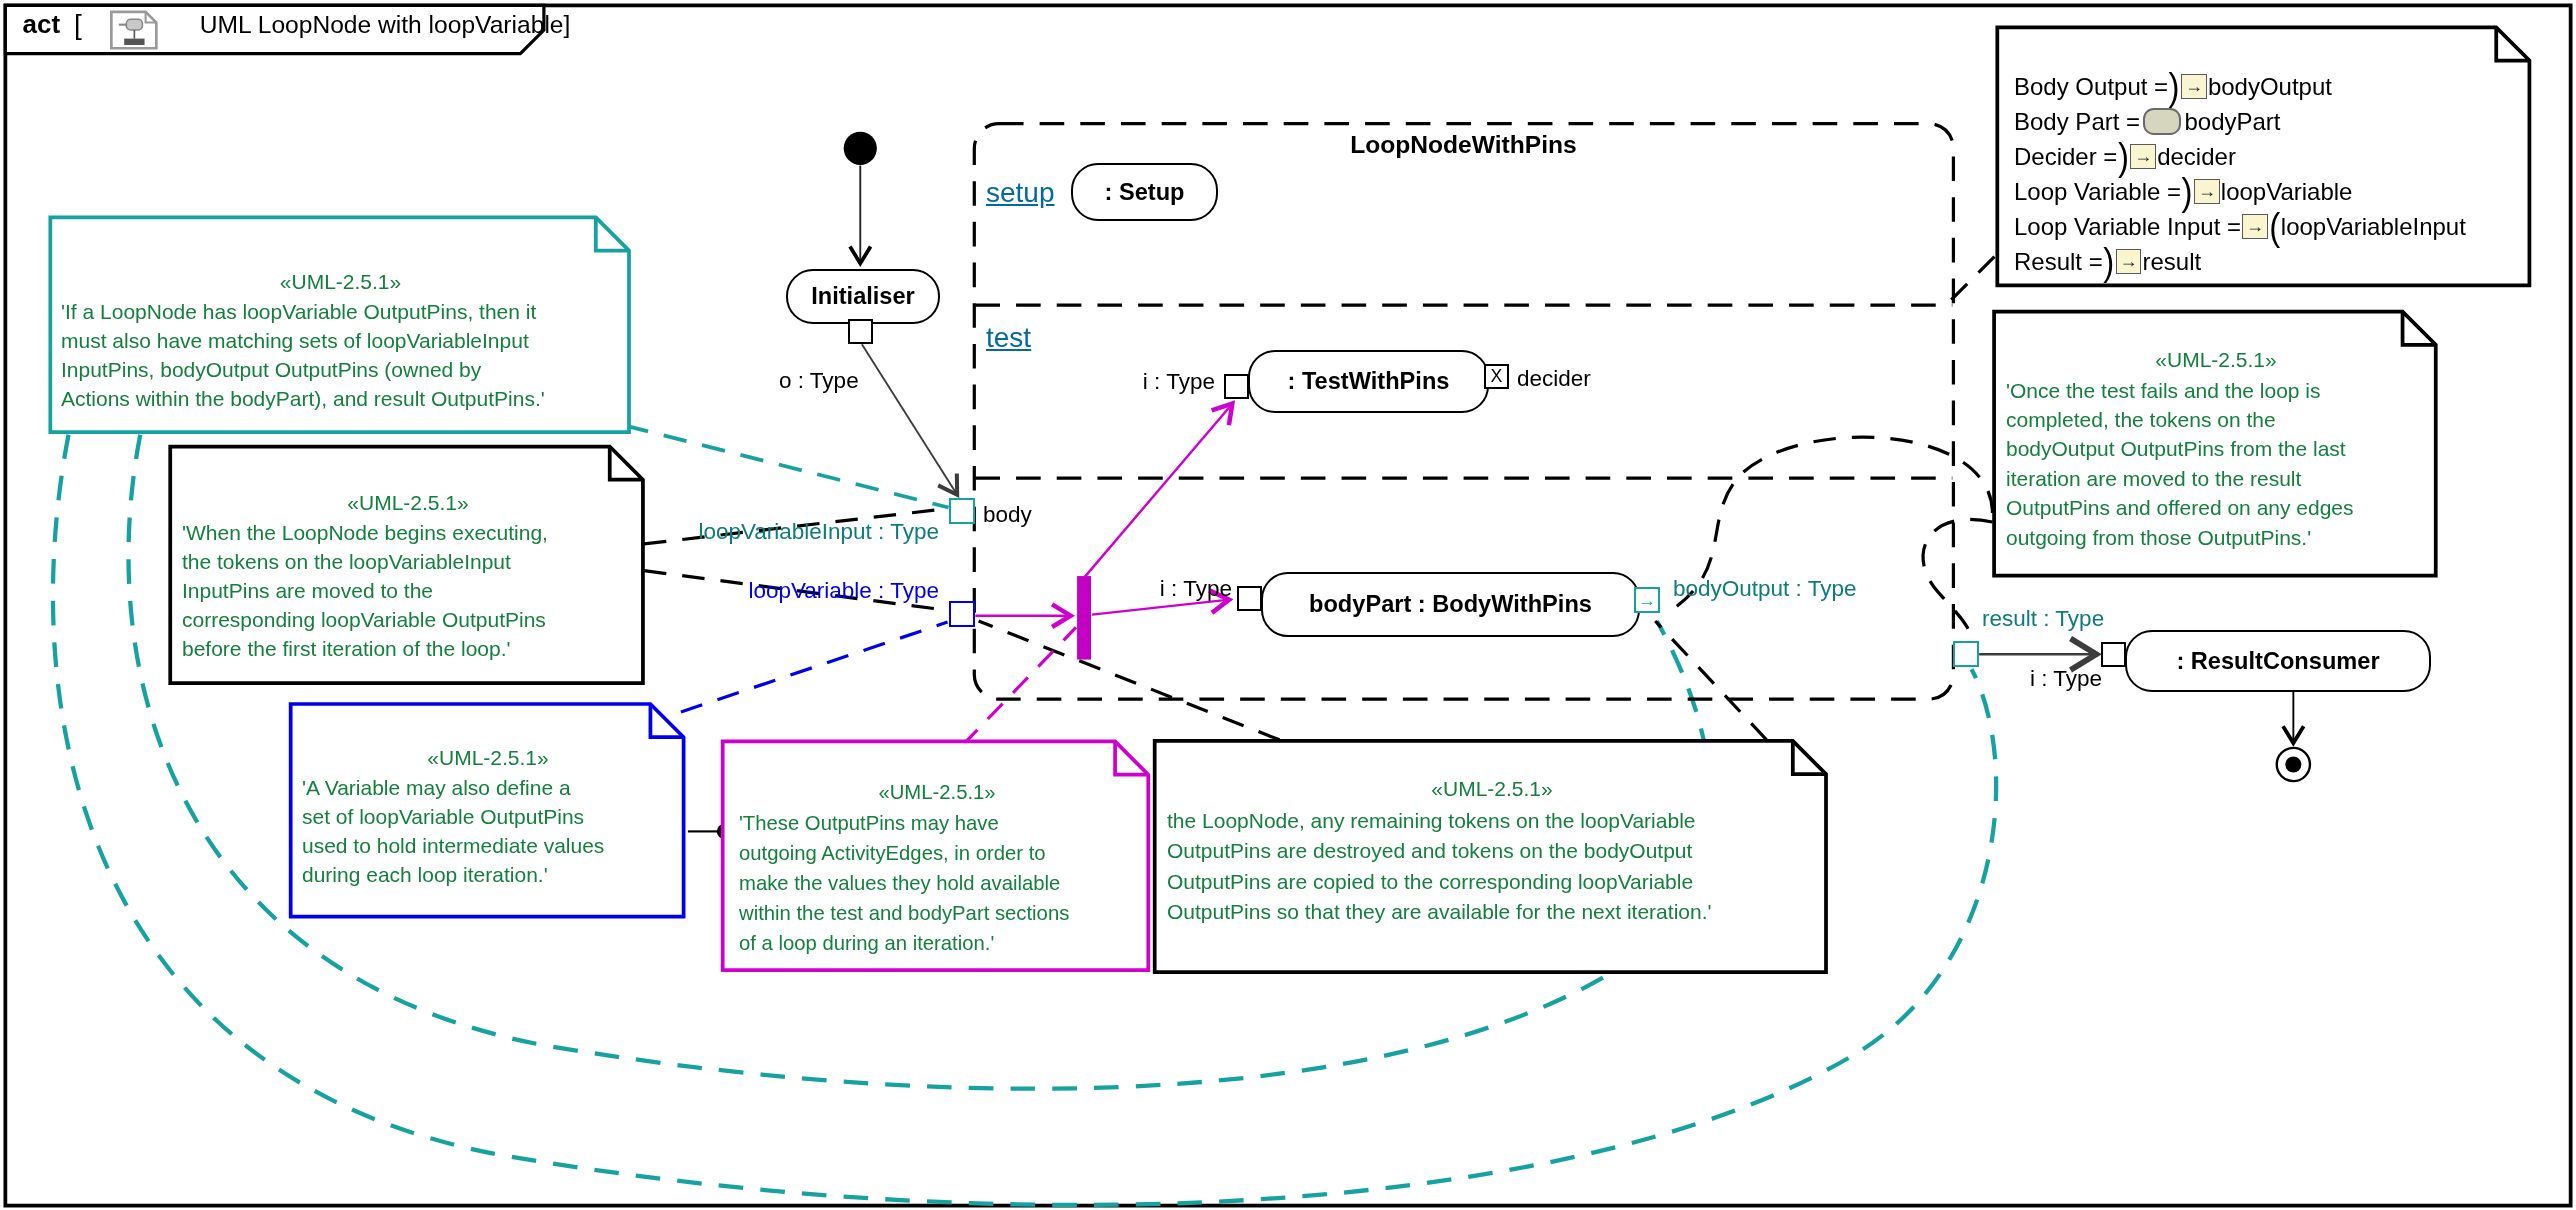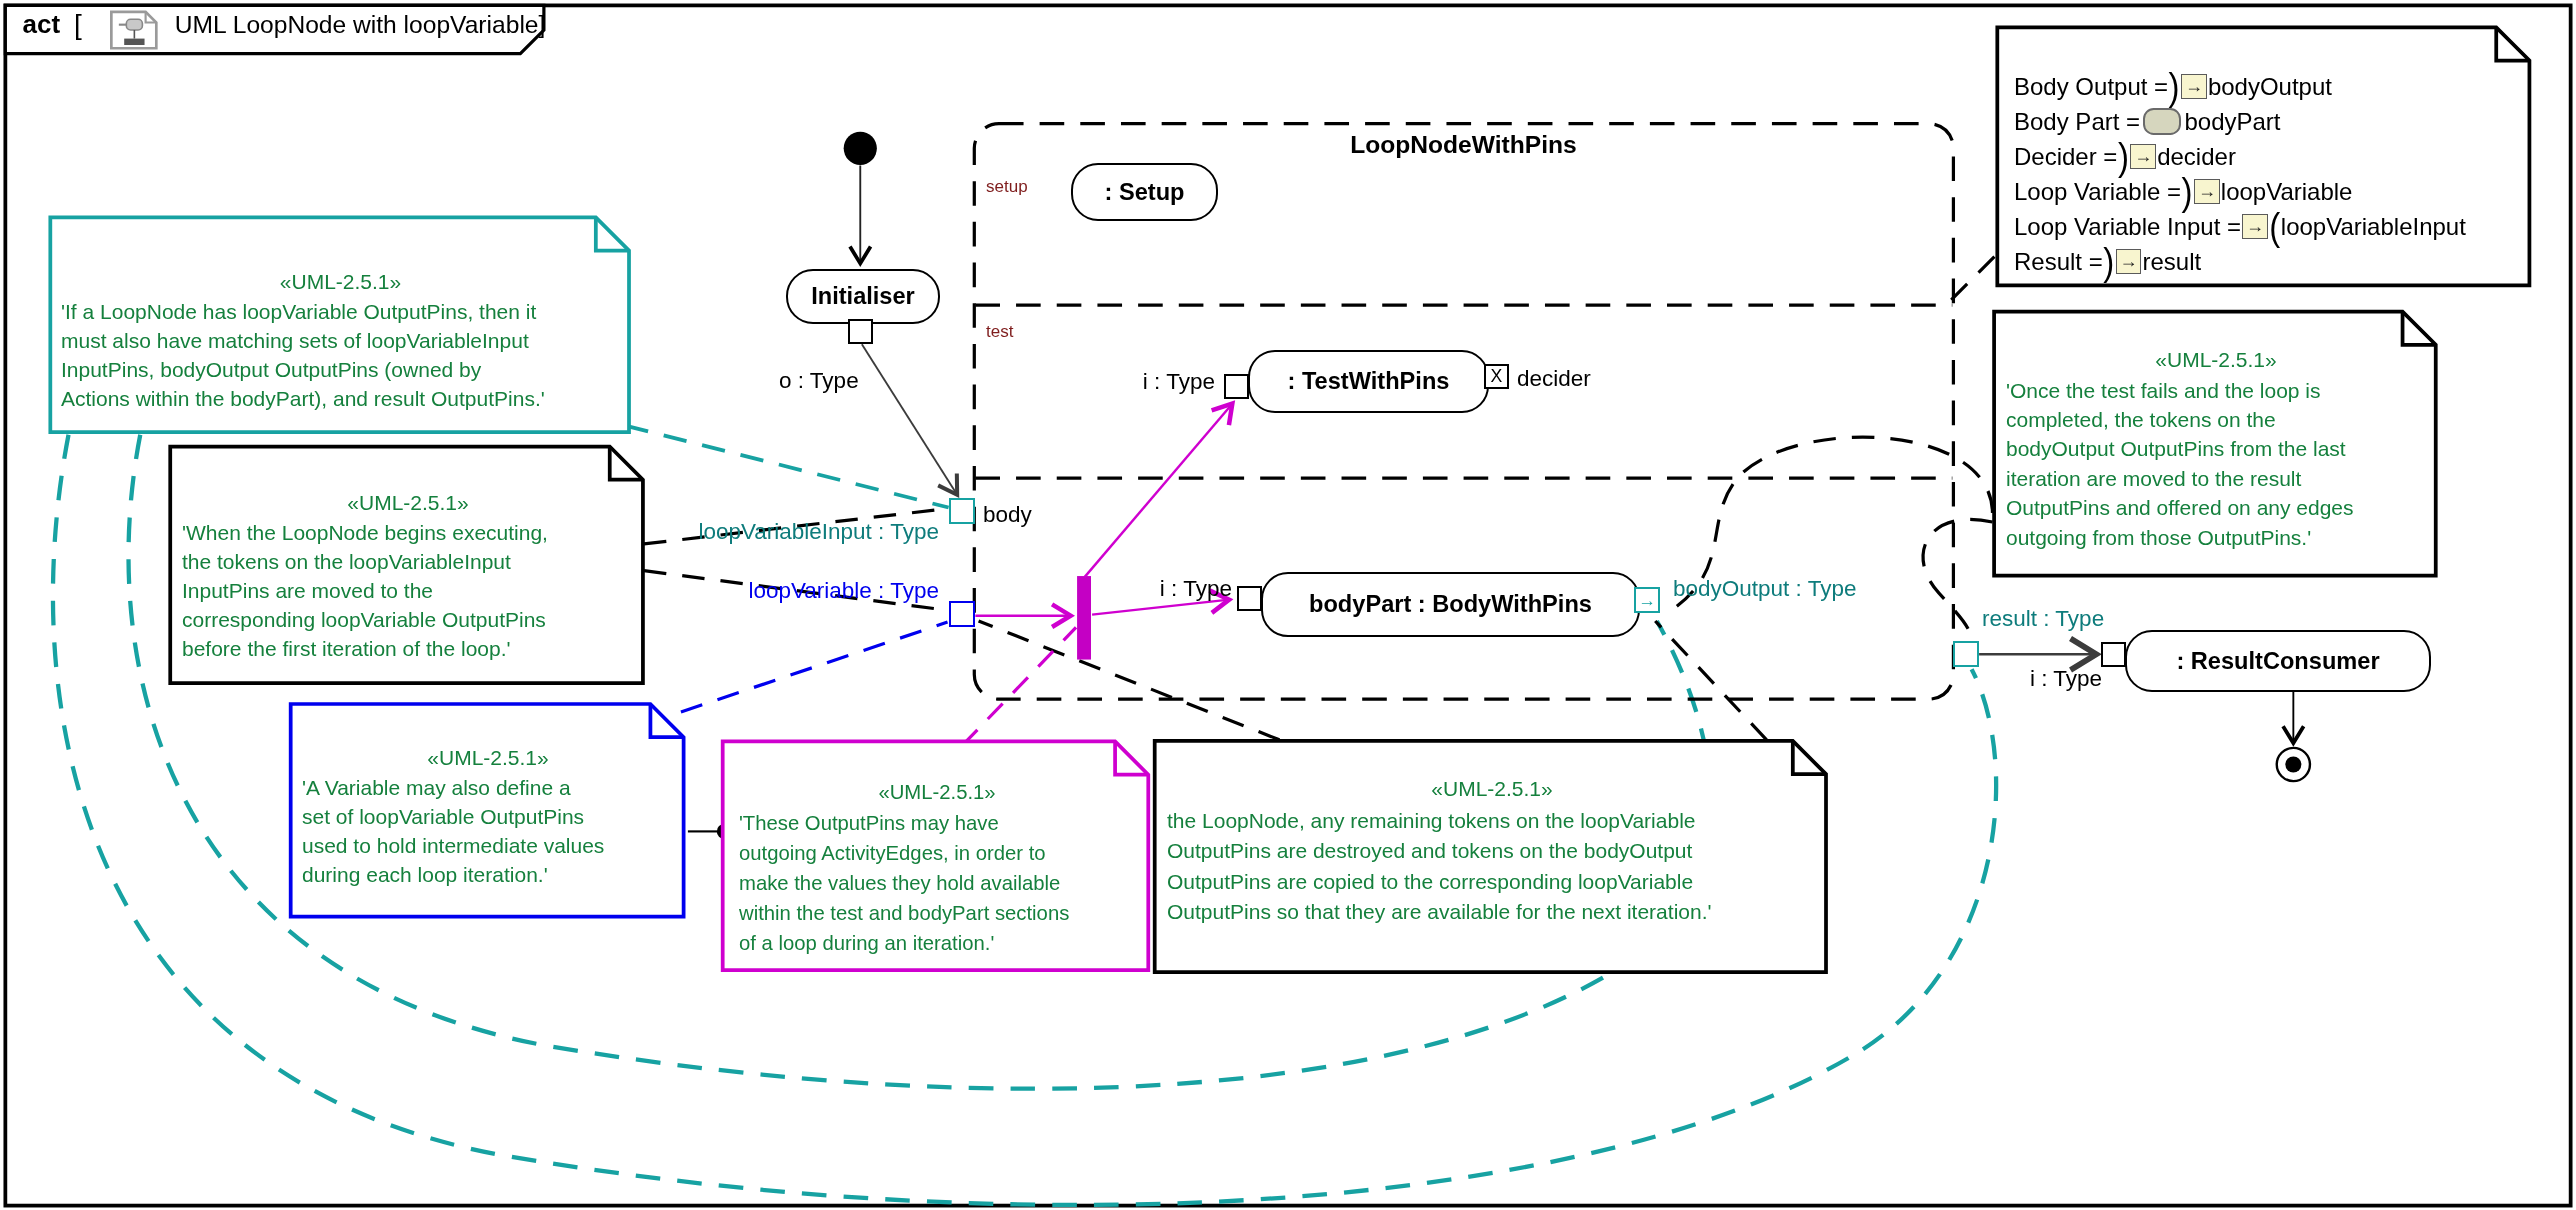--- a/index.html
+++ b/index.html
@@ -22,21 +22,21 @@
   .frame-hdr .kw{font-weight:bold;font-size:26px;margin-left:22.5px;}
   .frame-hdr .br{font-size:28px;margin-left:14px;font-weight:400;}
   .frame-hdr .ttl{font-size:24.6px;margin-left:7.5px;}
   .legend{position:absolute;z-index:5;left:2014px;top:69px;width:503px;}
   .legend .row{display:flex;align-items:center;height:35px;font-size:24px;color:#000;white-space:nowrap;}
   .legend .pin-ic{display:inline-flex;align-items:center;justify-content:center;width:23.6px;height:23.6px;
                   background:#F8F5CF;border:1.6px solid #5a5a5a;font-size:18px;color:#222;margin:0 1.1px;}
   .legend .brk{font-size:33px;font-weight:200;margin:0 0.5px;transform:scaleY(1.15);}
   .legend .blob{display:inline-block;width:34px;height:22.5px;background:#D6D6BE;
                 border:2.1px solid #6a6a6a;border-radius:10.7px;margin:0 3.2px;}
-  .comp-lbl{position:absolute;z-index:5;font-size:17px;color:#7f1d1d;}
+  .comp-lbl{position:absolute;z-index:5;font-size:28px;color:#0369a1;text-decoration:underline;}
   .ln-title{position:absolute;z-index:5;left:974px;top:131px;width:979px;text-align:center;
             font-weight:bold;font-size:24.6px;color:#000;}
 </style>
 </head>
 <body>
 
 <div id="stage">
 
 <svg id="lines" width="2576" height="1211" viewBox="0 0 4812 2262">
   <defs>
@@ -123,21 +123,21 @@
     <rect x="236" y="36" width="30" height="20" rx="8" fill="#c8c8c8" stroke="#888" stroke-width="3"></rect>
     <line x1="222" y1="46" x2="236" y2="46" stroke="#888" stroke-width="4"></line>
     <line x1="251" y1="56" x2="251" y2="72" stroke="#555" stroke-width="3"></line>
     <rect x="232" y="72" width="38" height="12" fill="#555"></rect>
   </g>
 </svg>
 
 <div class="frame-hdr">
   <span class="kw">act</span>
   <span class="br">[</span>
-  <span class="ttl" style="margin-left:93px;">UML LoopNode with loopVariable]</span>
+  <span class="ttl" style="margin-left:118px;">UML LoopNode with loopVariable]</span>
 </div>
 
 <div class="ln-title">LoopNodeWithPins</div>
 <div class="comp-lbl" style="left:986px;top:177px;">setup</div>
 <div class="comp-lbl" style="left:986px;top:322px;">test</div>
 
 <div class="action" style="left:786px;top:269px;width:150px;height:51px;">
   <span>Initialiser</span>
 </div>
 <div class="action" style="left:1071px;top:163px;width:143px;height:54px;">

